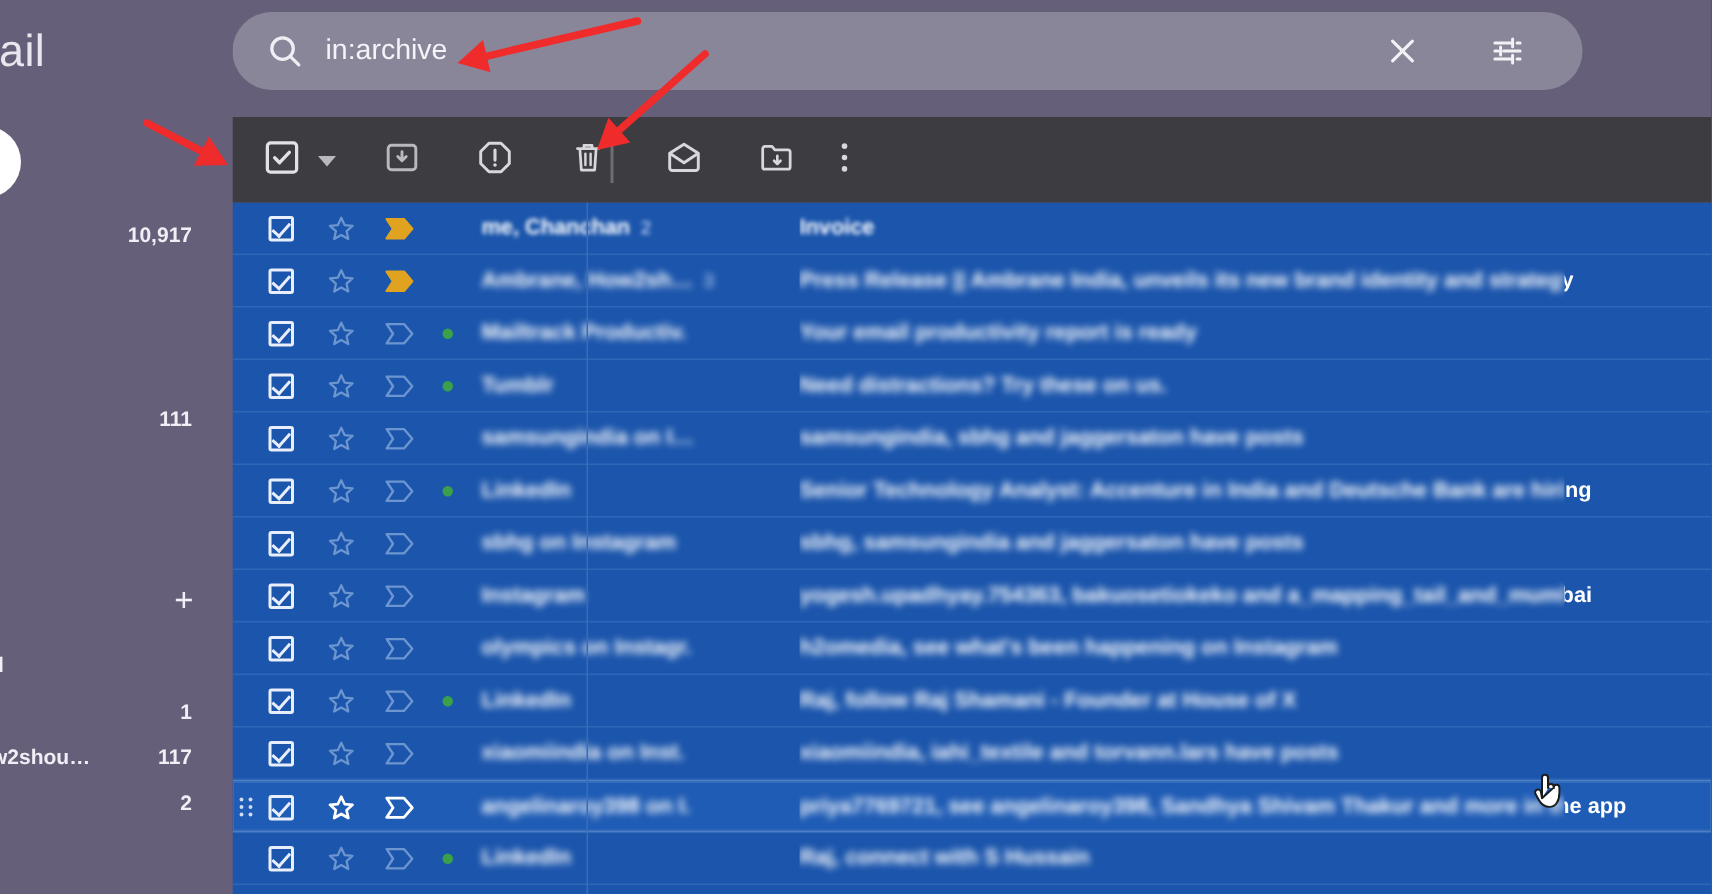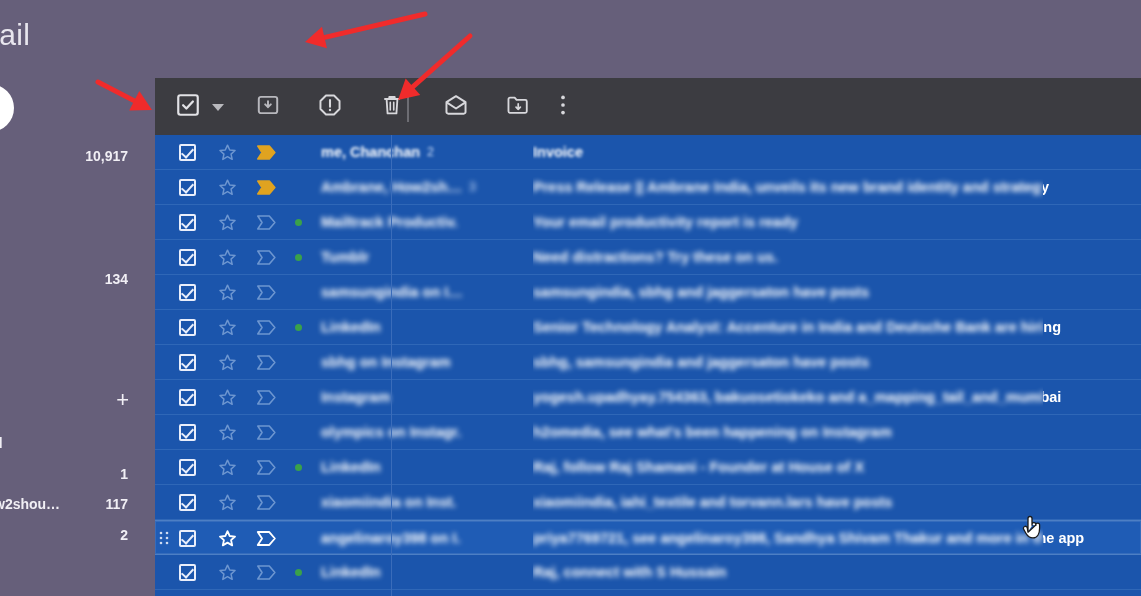--- a/index.html
+++ b/index.html
@@ -497,27 +497,47 @@
     <div class="tb-item" style="left:403px;width:14px;">
       <svg viewBox="0 0 6 24" width="10" height="26">
           <circle cx="3" cy="5" r="1.7" fill="#d8d8dc"></circle>
           <circle cx="3" cy="12" r="1.7" fill="#d8d8dc"></circle>
           <circle cx="3" cy="19" r="1.7" fill="#d8d8dc"></circle>
         </svg>
     </div>
     <div style="position:absolute;left:252px;top:14px;width:2px;height:30px;background:#6d6d73;"></div>
   </div>
 
+  <div class="searchwrap">
+    <div class="search-icon">
+      <svg viewBox="0 0 24 24" width="26" height="26">
+          <circle cx="10.5" cy="10.5" r="6.6" fill="none" stroke="#efeef3" stroke-width="2"></circle>
+          <path d="M15.4 15.4l5.1 5.1" stroke="#efeef3" stroke-width="2" stroke-linecap="round"></path>
+        </svg>
+    </div>
+    <div class="search-text" title="Search mail">in:archive</div>
+    <div class="clear-icon">
+      <svg viewBox="0 0 24 24" width="24" height="24">
+          <path d="M5.4 5.4l13.2 13.2M18.6 5.4L5.4 18.6" stroke="#f2f1f5" stroke-width="2.1" stroke-linecap="round"></path>
+        </svg>
+    </div>
+    <div class="tune-icon">
+      <svg viewBox="0 0 24 24" width="24" height="24">
+        <path d="M3.6 6.6h11M18.4 6.6h2M3.6 12h2M9.4 12h11M3.6 17.4h11M18.4 17.4h2" stroke="#f2f1f5" stroke-width="2" stroke-linecap="round"></path>
+        <path d="M15.4 4v5.2M7.4 9.4v5.2M15.4 14.8V20" stroke="#f2f1f5" stroke-width="2" stroke-linecap="round"></path>
+      </svg>
+    </div>
+  </div>
 
   <div class="rail">
     <div class="logo">mail</div>
     <div class="avatar"></div>
     <div id="rail-extras">
         <div class="count" style="top: 148px; text-align: right;">10,917</div>
-        <div class="count" style="top: 271px;">134</div>
+        <div class="count" style="top: 271px;">111</div>
         <div class="count" style="top: 466px;">1</div>
         <div class="count" style="top: 496px;">117</div>
         <div class="count" style="top: 527px;">2</div>
         <div class="frag" style="top: 435px;">d</div>
         <div class="frag" style="top: 496px;">w2shou…</div>
         <div class="plusicon">+</div>
       </div>
   </div>
 
   <svg class="arrow" style="left:0;top:0;width:1141px;height:596px;">

